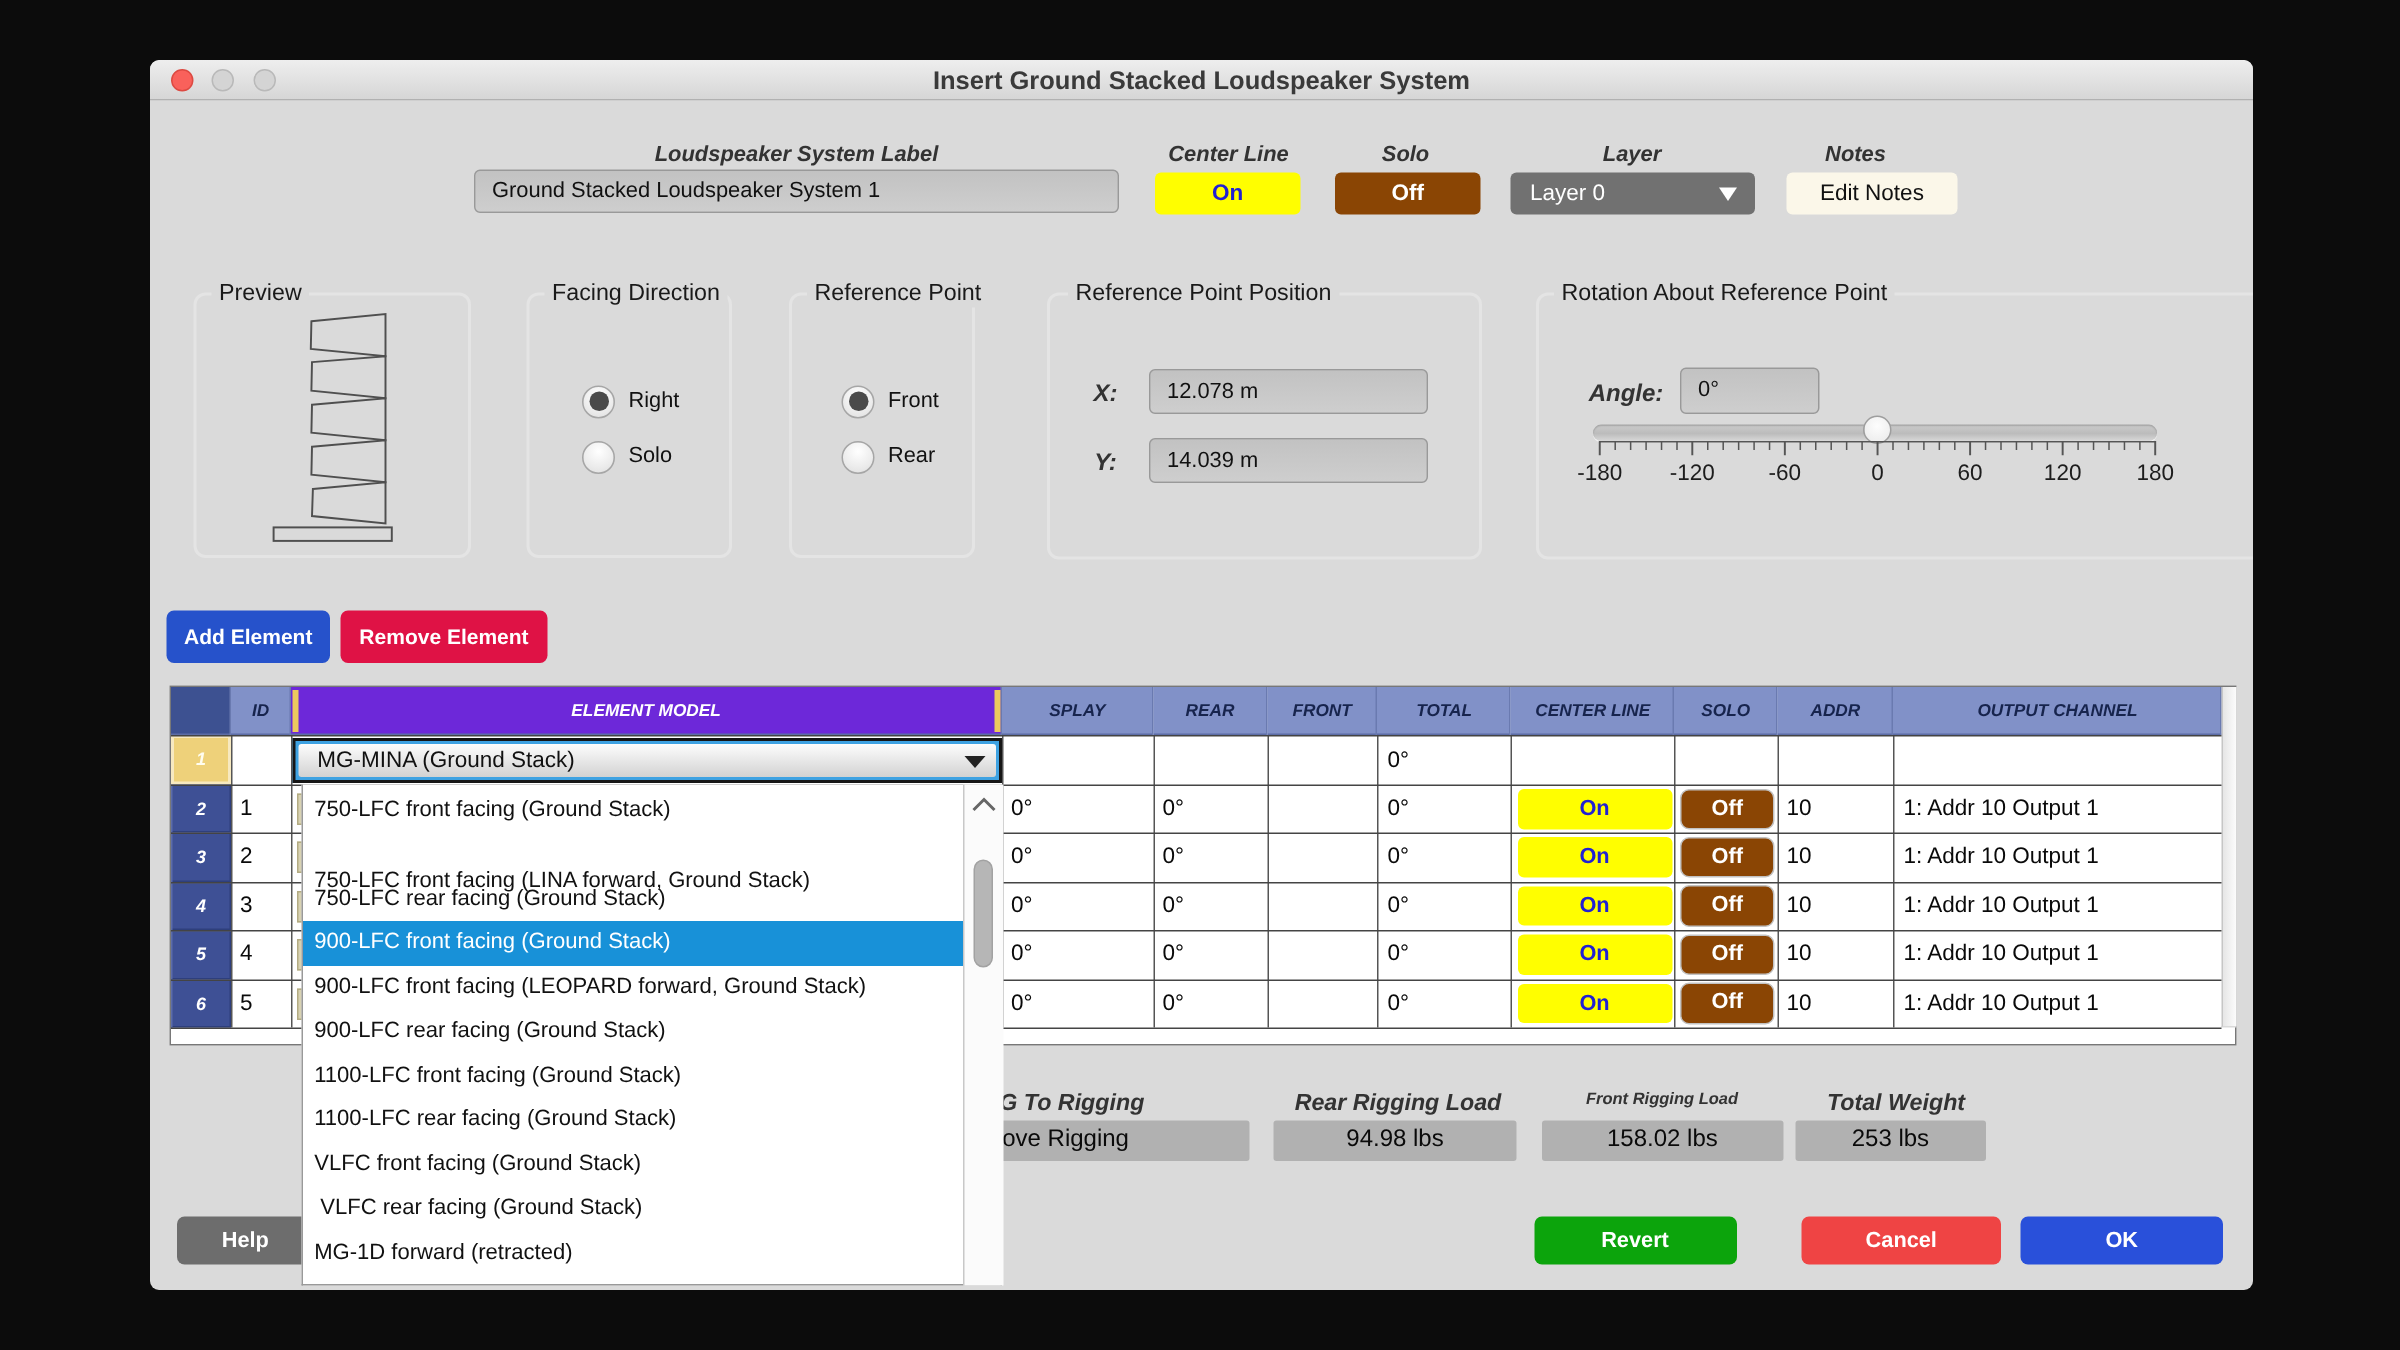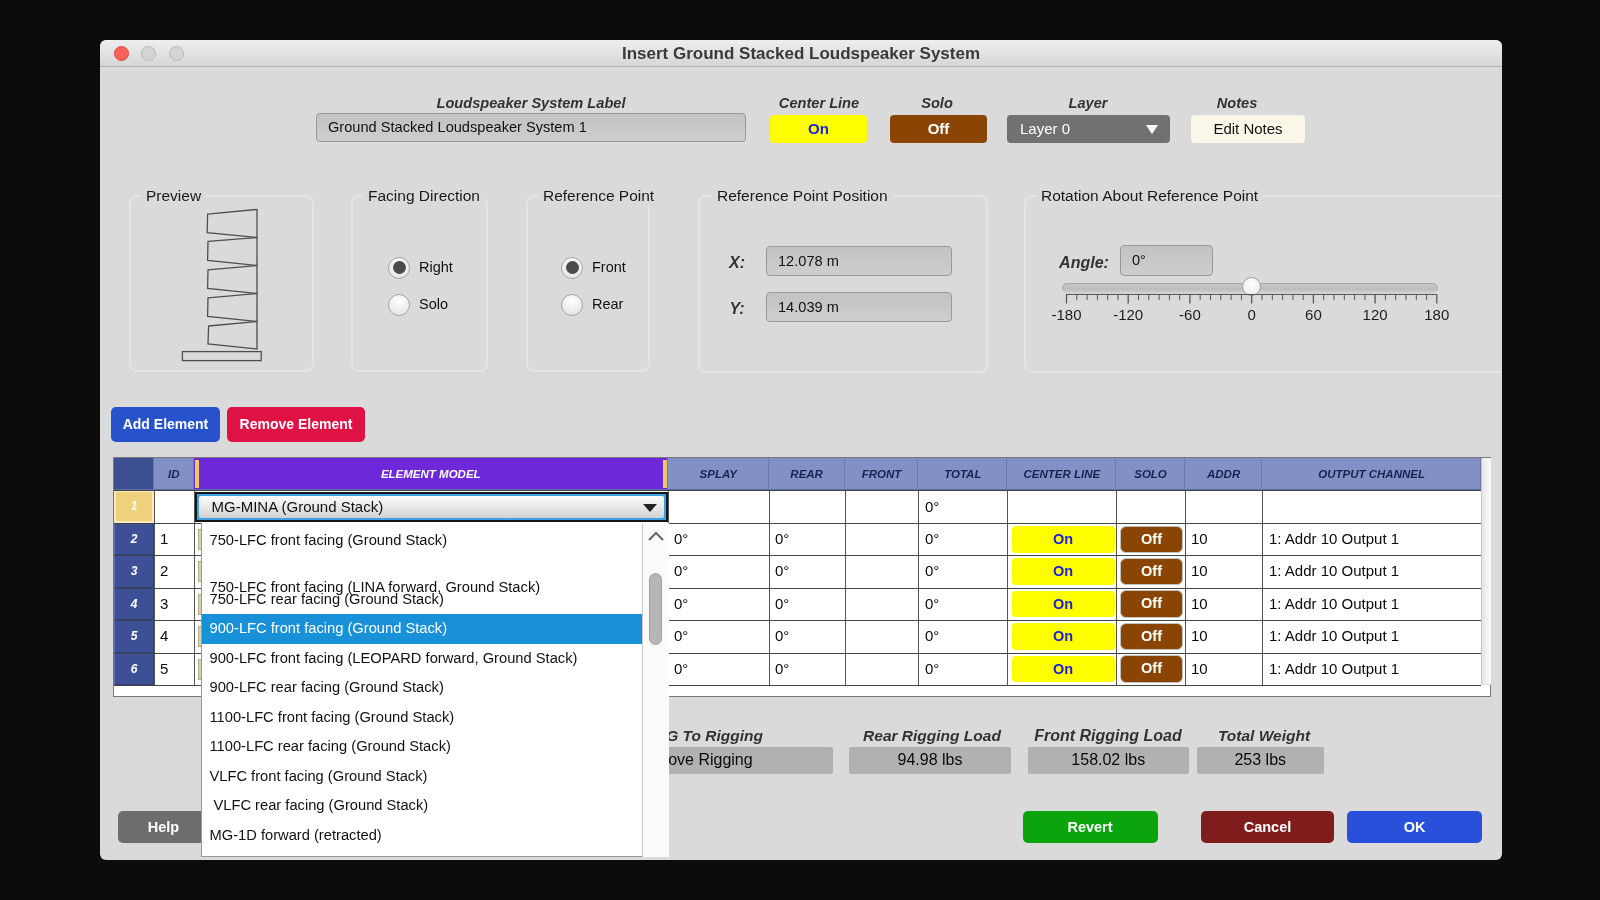--- a/index.html
+++ b/index.html
@@ -266,30 +266,30 @@
 
     <div class="sl" style="top:71px;"></div>
     <div class="sl" style="top:103.4px;"></div>
     <div class="sl" style="top:135.8px;"></div>
     <div class="sl" style="top:168.2px;"></div>
     <div class="sl" style="top:200.6px;"></div>
   </div>
 
   <div class="blab" style="left:555px; top:687px; width:110px; text-align:left; font-size:15.5px;">CG To Rigging</div>
   <div class="blab" style="left:732px; top:687px; width:200px; font-size:15.5px;">Rear Rigging Load</div>
-  <div class="blab" style="left:908px; top:687px; width:200px; font-size:16px;">Front Rigging Load</div>
+  <div class="blab" style="left:908px; top:687px; width:200px; font-size:11px;">Front Rigging Load</div>
   <div class="blab" style="left:1064px; top:687px; width:200px; font-size:15.5px;">Total Weight</div>
   <div class="gbox" style="left:510px; width:223px; text-align:left; padding-left:11px;">CG Above Rigging</div>
   <div class="gbox" style="left:749px; width:162px;">94.98 lbs</div>
   <div class="gbox" style="left:927.5px; width:161.5px;">158.02 lbs</div>
   <div class="gbox" style="left:1096.5px; width:127.5px;">253 lbs</div>
 
   <div class="btn" style="left:17.5px; top:771px; width:92px; height:32px; line-height:32px; background:#6d6d6d;">Help</div>
   <div class="btn" style="left:922.5px; top:771px; width:135px; height:32px; line-height:32px; background:#0ca40c;">Revert</div>
-  <div class="btn" style="left:1101px; top:771px; width:133px; height:32px; line-height:32px; background:#7f1d1d;">Cancel</div>
+  <div class="btn" style="left:1101px; top:771px; width:133px; height:32px; line-height:32px; background:#ef4444;">Cancel</div>
   <div class="btn" style="left:1247px; top:771px; width:135px; height:32px; line-height:32px; background:#2950da;">OK</div>
 
   <div class="abs" style="left:100.5px; top:482.5px; width:467px; height:334px; background:#fff; border:1px solid #999; border-top:none; z-index:50;">
     <div class="it" style="top:3px;">750-LFC front facing (Ground Stack)</div>
     <div class="it" style="top:50px;">750-LFC front facing (LINA forward, Ground Stack)</div>
     <div class="it" style="top:62.1px;">750-LFC rear facing (Ground Stack)</div>
     <div class="it" style="top:91.6px; background:#1891d8; color:#fff;">900-LFC front facing (Ground Stack)</div>
     <div class="it" style="top:121.2px;">900-LFC front facing (LEOPARD forward, Ground Stack)</div>
     <div class="it" style="top:150.7px;">900-LFC rear facing (Ground Stack)</div>
     <div class="it" style="top:180.3px;">1100-LFC front facing (Ground Stack)</div>

